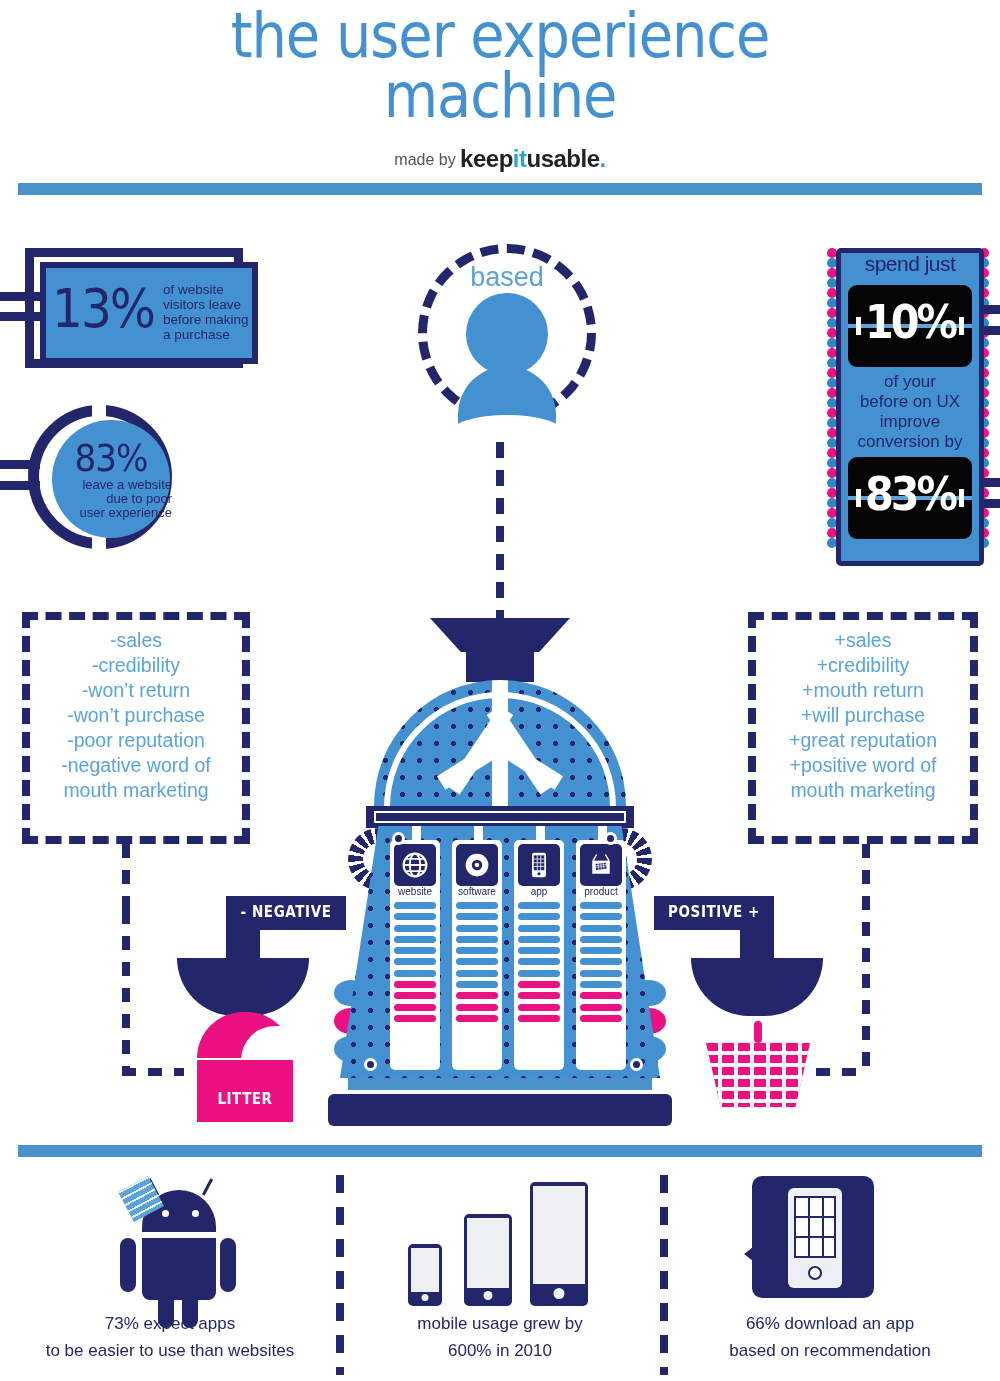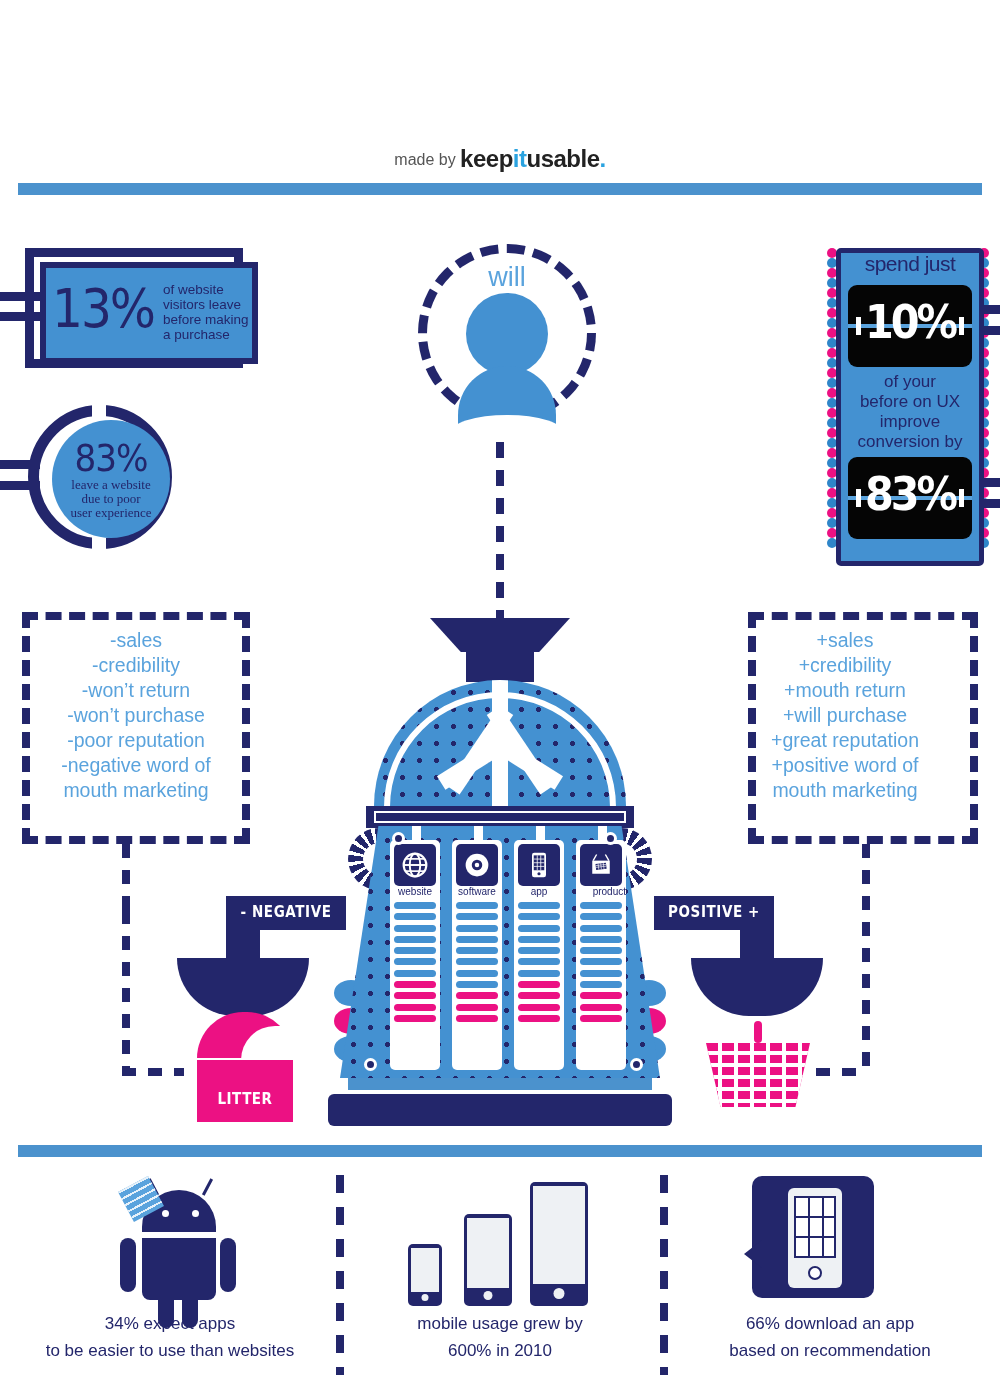--- a/index.html
+++ b/index.html
@@ -46,21 +46,21 @@
   .box95-txt{position:absolute;left:163px;top:282px;width:92px;font-size:13.5px;line-height:15px;color:var(--navy);}
 
   
   .c83-ring{position:absolute;left:28px;top:405px;width:144px;height:144px;border:11px solid var(--navy);border-radius:50%;box-sizing:border-box;}
   .c83-notch-t{position:absolute;left:92px;top:398px;width:14px;height:22px;background:#fff;}
   .c83-notch-b{position:absolute;left:92px;top:535px;width:14px;height:22px;background:#fff;}
   .c83-fill{position:absolute;left:52px;top:420px;width:118px;height:118px;background:var(--blue);border-radius:50%;}
   .c83-stub-a{position:absolute;left:0px;top:460px;width:40px;height:9px;background:var(--navy);}
   .c83-stub-b{position:absolute;left:0px;top:481px;width:40px;height:9px;background:var(--navy);}
   .c83-num{position:absolute;left:52px;top:436px;width:118px;text-align:center;font-size:38px;color:var(--navy);letter-spacing:-1px;}
-  .c83-txt{position:absolute;left:50px;top:478px;width:122px;text-align:center;font-size:13px;line-height:14px;color:var(--navy);font-family:Liberation Serif, serif;}
+  .c83-txt{position:absolute;left:50px;top:478px;width:122px;text-align:right;font-size:13px;line-height:14px;color:var(--navy);}
 
   
   .pnl{position:absolute;left:836px;top:248px;width:148px;height:318px;background:var(--blue);border:5px solid var(--navy);border-radius:5px;box-sizing:border-box;}
   .pnl-dots{position:absolute;top:248px;width:10px;height:318px;}
   .pnl-dots.l{left:827px;}
   .pnl-dots.r{left:979px;}
   .pnl-dots i{display:block;width:10px;height:10px;border-radius:50%;}
   .pnl-title{position:absolute;left:836px;top:252px;width:148px;text-align:center;font-size:21px;color:var(--navy);letter-spacing:-0.5px;}
   .blk{position:absolute;background:var(--black);border-radius:9px;}
   .blk1{left:848px;top:285px;width:124px;height:82px;}
@@ -77,21 +77,21 @@
   .pnl-stub-b{position:absolute;left:980px;top:326px;width:25px;height:9px;background:var(--navy);}
   .pnl-stub-c{position:absolute;left:980px;top:478px;width:25px;height:9px;background:var(--navy);}
   .pnl-stub-d{position:absolute;left:980px;top:499px;width:25px;height:9px;background:var(--navy);}
 
   
   .dashbox{position:absolute;border:8px dashed var(--navy);box-sizing:border-box;}
   .dashbox.neg{left:22px;top:612px;width:228px;height:232px;}
   .dashbox.pos{left:748px;top:612px;width:230px;height:232px;}
   .dashlist{position:absolute;text-align:center;font-size:19.5px;line-height:25px;color:var(--blue-lt);}
   .dashlist.neg{left:22px;top:628px;width:228px;}
-  .dashlist.pos{left:730px;top:628px;width:230px;}
+  .dashlist.pos{left:748px;top:628px;width:230px;}
   .dashlist div{white-space:nowrap;}
 
   
   .conn{position:absolute;background:repeating-linear-gradient(to bottom,var(--navy) 0 14px,transparent 14px 26px);width:8px;}
   .conn.h{background:repeating-linear-gradient(to right,var(--navy) 0 14px,transparent 14px 26px);height:8px;width:auto;}
 
   
   .user-ring{position:absolute;left:418px;top:244px;width:178px;height:178px;border:9px dashed var(--navy);border-radius:50%;box-sizing:border-box;}
   .user-label{position:absolute;left:418px;top:262px;width:178px;text-align:center;font-size:27px;color:var(--blue-lt);}
   .user-head{position:absolute;left:466px;top:293px;width:82px;height:82px;background:var(--blue);border-radius:50%;}
@@ -211,20 +211,24 @@
           repeating-linear-gradient(to bottom,transparent 0 18px,var(--navy) 18px 20px),
           repeating-linear-gradient(to right,transparent 0 12px,var(--navy) 12px 14px);
         border:2px solid var(--navy);box-sizing:border-box;}
   .rec .home{position:absolute;left:64px;top:90px;width:14px;height:14px;background:#fff;border:2px solid var(--navy);border-radius:50%;box-sizing:border-box;}
 </style>
 </head>
 <body>
 
 <div id="page">
 
+  <div class="title">
+    <span>the user experience</span>
+    <span class="l2">machine</span>
+  </div>
 
   <div class="madeby">
     <span>made by </span><span class="brand"><span>keep</span><span class="it">it</span><span>usable</span><span class="dot">.</span></span>
   </div>
 
   <div class="rule-top"></div>
   <div class="rule-bot"></div>
 
   <div class="box95-outer"></div>
   <div class="box95-stub-a"></div>
@@ -331,21 +335,21 @@
   <div class="tick" style="left:856px;top:489px"></div>
   <div class="tick" style="left:959px;top:489px"></div>
   <div class="blknum blknum2 stat-num">83%</div>
 
   <div class="pnl-stub-a"></div>
   <div class="pnl-stub-b"></div>
   <div class="pnl-stub-c"></div>
   <div class="pnl-stub-d"></div>
 
   <div class="user-ring"></div>
-  <div class="user-label">will</div>
+  <div class="user-label">based</div>
   <div class="user-head"></div>
   <div class="user-body"></div>
   <div class="user-clip"></div>
   <div class="user-wire"></div>
 
   <div class="dashbox neg"></div>
   <div class="dashlist neg" id="negList">
       <div>-sales</div>
       <div>-credibility</div>
       <div>-won’t return</div>
@@ -497,21 +501,21 @@
           <rect x="10" y="14" width="12" height="7" fill="#23266b" transform="rotate(-7 16 17)"></rect>
           <g stroke="#fff" stroke-width="0.7" transform="rotate(-7 16 17)">
             <line x1="10" y1="16" x2="22" y2="16"></line>
             <line x1="10" y1="18" x2="22" y2="18"></line>
             <line x1="13" y1="14" x2="13" y2="21"></line>
             <line x1="16" y1="14" x2="16" y2="21"></line>
             <line x1="19" y1="14" x2="19" y2="21"></line>
           </g>
         </svg>
       </div>
-      <div class="col-lab" style="left: 576px; text-align: right;">product</div>
+      <div class="col-lab" style="left: 576px;">product</div>
       <div class="bars" style="left: 580px;">
         <i style="background: rgb(68, 145, 209);"></i>
         <i style="background: rgb(68, 145, 209);"></i>
         <i style="background: rgb(68, 145, 209);"></i>
         <i style="background: rgb(68, 145, 209);"></i>
         <i style="background: rgb(68, 145, 209);"></i>
         <i style="background: rgb(68, 145, 209);"></i>
         <i style="background: rgb(68, 145, 209);"></i>
         <i style="background: rgb(68, 145, 209);"></i>
         <i style="background: rgb(236, 17, 131);"></i>
@@ -582,21 +586,21 @@
 
   <div class="rec">
     <div class="bub"></div>
     <div class="tail"></div>
     <div class="dev"></div>
     <div class="scr"></div>
     <div class="home"></div>
   </div>
 
   <div class="botcap a">
-    <div>34% expect apps</div>
+    <div>73% expect apps</div>
     <div>to be easier to use than websites</div>
   </div>
   <div class="botcap b">
     <div>mobile usage grew by</div>
     <div>600% in 2010</div>
   </div>
   <div class="botcap c">
     <div>66% download an app</div>
     <div>based on recommendation</div>
   </div>

